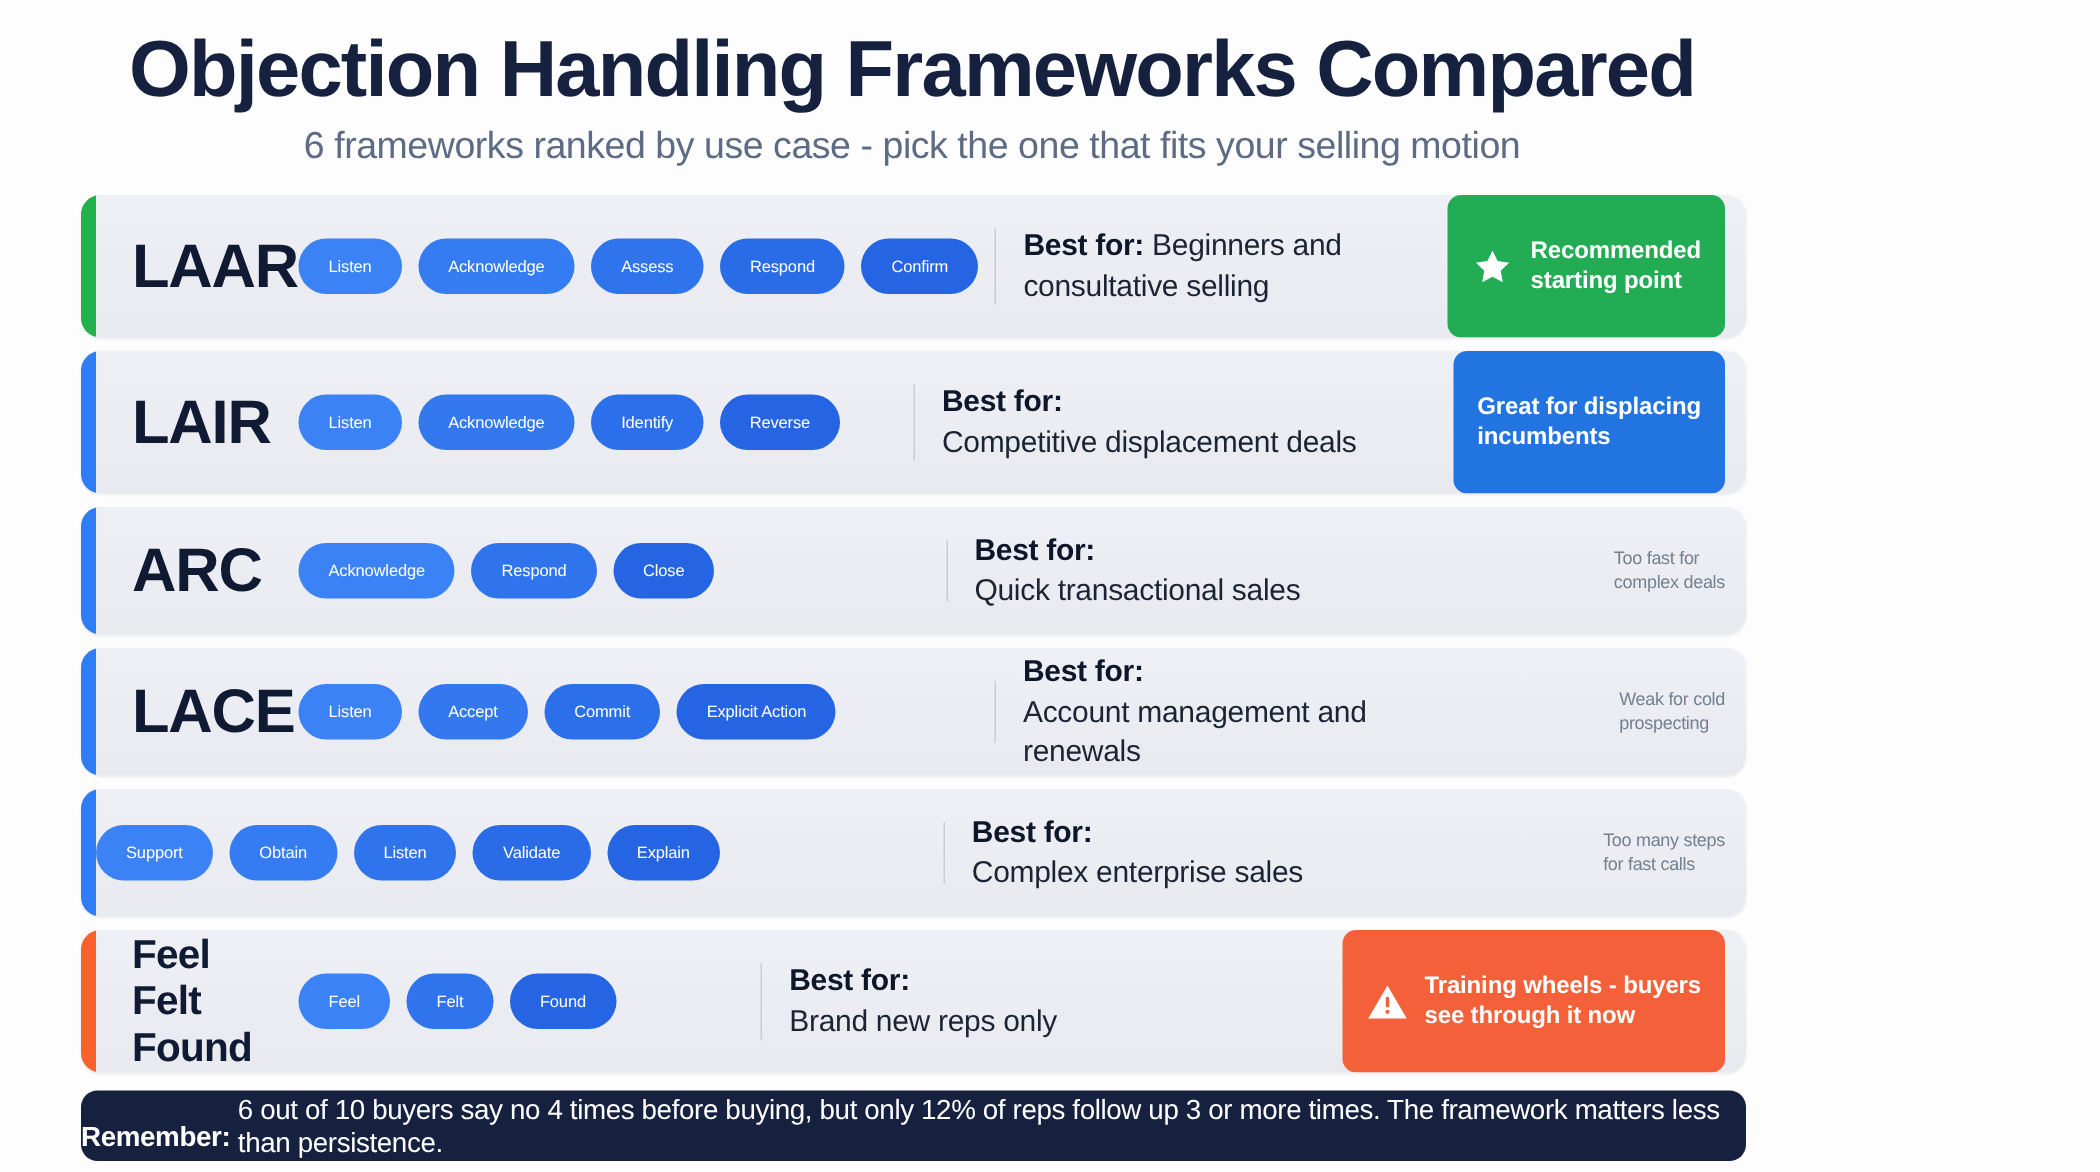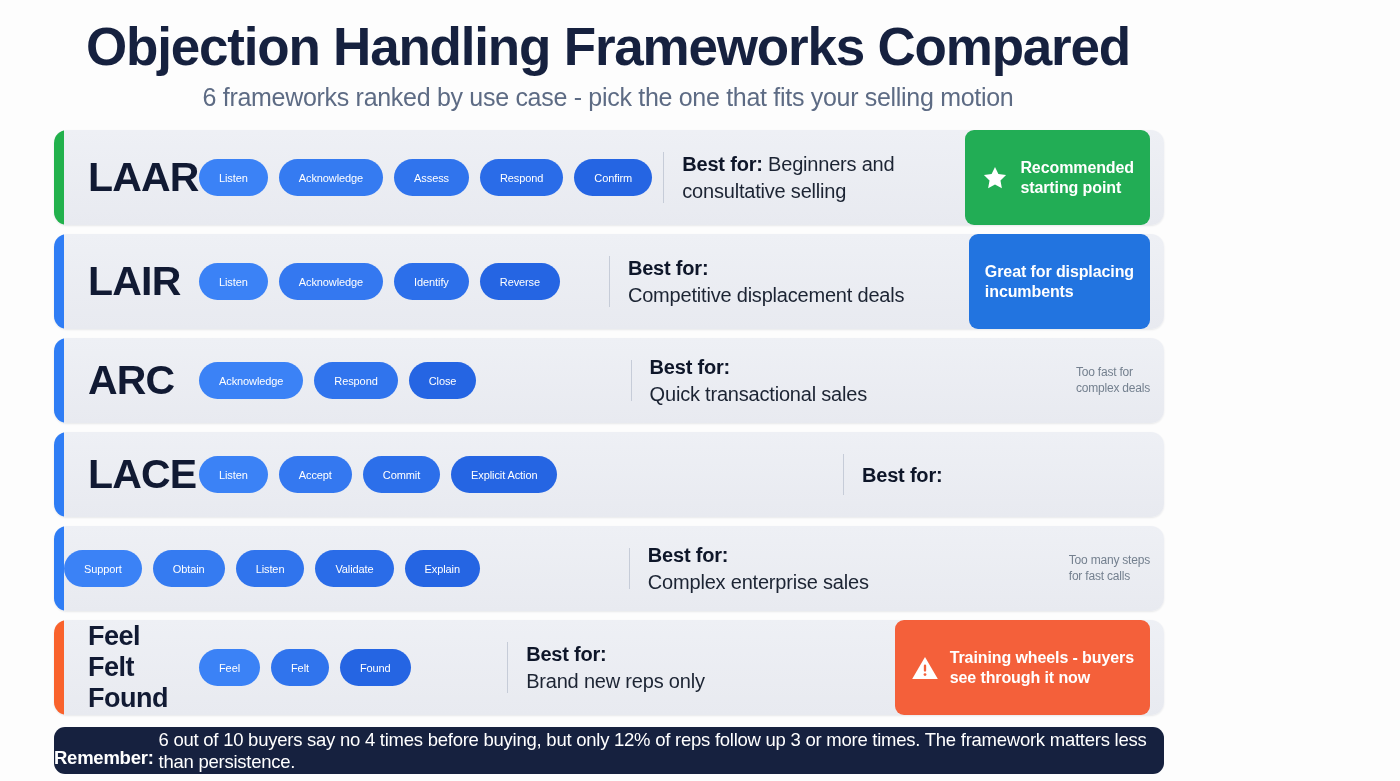--- a/index.html
+++ b/index.html
@@ -180,21 +180,27 @@
         <div class="fw-name">
           <span class="ln">LACE</span>
         </div>
         <div class="steps">
           <span class="pill" style="background:#3b82f6">Listen</span>
           <span class="pill" style="background:#3478f0">Accept</span>
           <span class="pill" style="background:#2c6fea">Commit</span>
           <span class="pill" style="background:#2565e3">Explicit Action</span>
         </div>
         <div class="divider"></div>
-        <div class="bestfor wide"><b>Best for:</b><br></div>
+        <div class="bestfor wide"><b>Best for:</b><br><span>Account management and renewals</span></div>
+        <div class="tail">
+          <span class="note">
+            <span>Weak for cold</span>
+            <span>prospecting</span>
+          </span>
+        </div>
       </div>
       <div class="row">
         <div class="accent" style="background:#2f7df5"></div>
         <div class="steps">
           <span class="pill" style="background:#3b82f6">Support</span>
           <span class="pill" style="background:#357bf1">Obtain</span>
           <span class="pill" style="background:#3074ed">Listen</span>
           <span class="pill" style="background:#2a6ce8">Validate</span>
           <span class="pill" style="background:#2565e3">Explain</span>
         </div>

